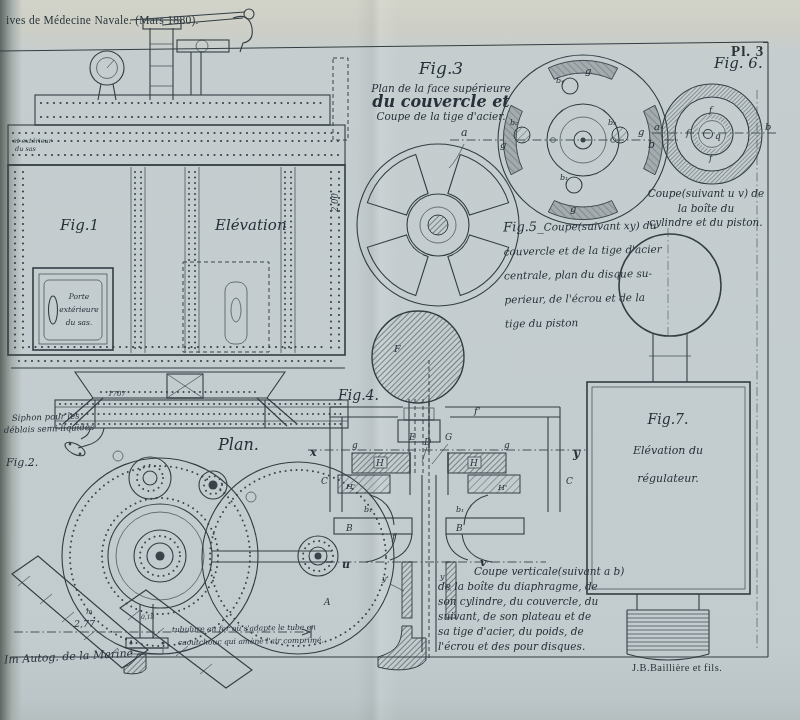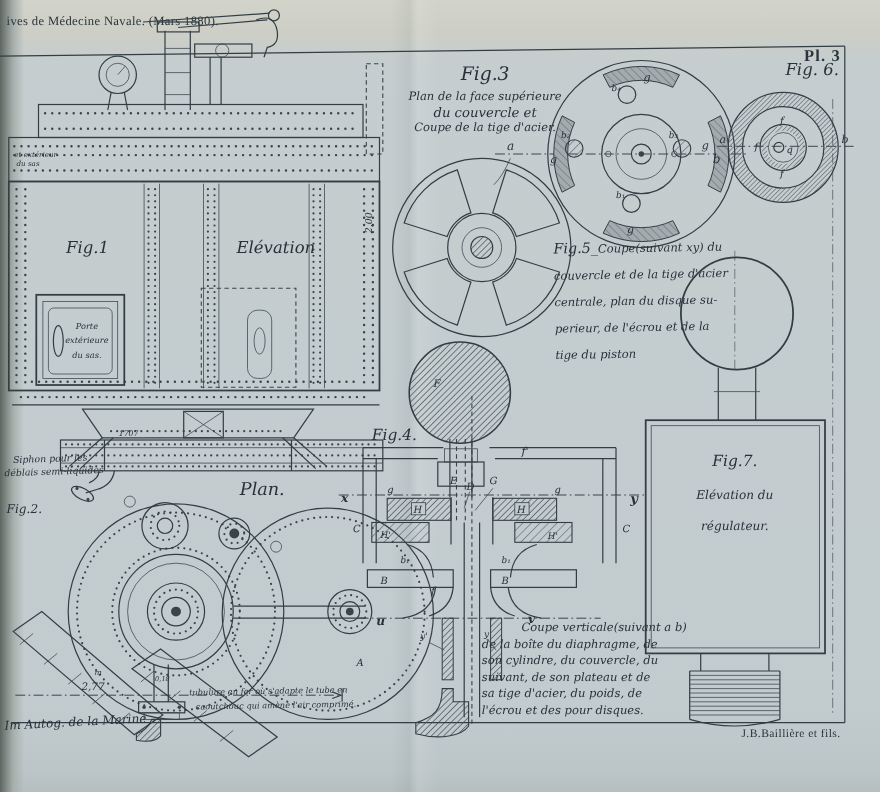--- a/index.html
+++ b/index.html
@@ -238,21 +238,21 @@
       <circle cx="163" cy="245" r="1.6" fill="#39444a"></circle>
       <path d="M138,256 q-4,10 -14,13 l0,6 q16,3 22,-4 l0,-15 z" fill="url(#hD)" stroke="#333e44" stroke-width="1"></path>
     </g>
     <text x="172" y="234" font-size="7.5" transform="rotate(-1 172 234)">tubulure en fer où s'adapte le tube en</text>
     <text x="178" y="247" font-size="7.5" transform="rotate(-1 178 247)">caoutchouc qui amène l'air comprimé.</text>
   </svg>
 
   <div class="abs cap" style="left:356px;top:58px;width:170px;text-align:center;">
     <div style="font-size:17px;">Fig.3</div>
     <div style="font-size:10.5px;line-height:14px;margin-top:3px;">Plan de la face supérieure</div>
-    <div style="font-size:12px;line-height:14px;">du couvercle et</div>
+    <div style="font-size:16px;line-height:14px;font-weight:bold;">du couvercle et</div>
     <div style="font-size:10.5px;line-height:14px;">Coupe de la tige d'acier.</div>
   </div>
 
   <svg style="left:448px;top:22px;" width="232" height="212" viewBox="0 0 232 212">
     <line class="dd" x1="2" y1="118" x2="230" y2="118"></line>
     <circle class="s" cx="135" cy="118" r="85"></circle>
     <g>
       <path d="M100.3,46 A83,83 0 0 1 169.7,46 L163.7,57.4 A68,68 0 0 0 106.3,57.4 Z" fill="url(#seg)" stroke="#333e44" stroke-width=".9"></path>
       <path d="M100.3,190 A83,83 0 0 0 169.7,190 L163.7,178.6 A68,68 0 0 1 106.3,178.6 Z" fill="url(#seg)" stroke="#333e44" stroke-width=".9"></path>
       <path d="M63,83.3 A83,83 0 0 0 63,152.7 L74.4,146.7 A68,68 0 0 1 74.4,89.3 Z" fill="url(#seg)" stroke="#333e44" stroke-width=".9"></path>
@@ -312,20 +312,25 @@
     <circle cx="60" cy="54" r="17.5" stroke="url(#hB)" stroke-width="4.5" fill="none"></circle>
     <circle class="thin" cx="60" cy="54" r="13.5"></circle>
     <circle class="s" cx="56" cy="54" r="4.5"></circle>
     <text x="57" y="33" font-size="9">f</text>
     <text x="34" y="56" font-size="9">f</text>
     <text x="57" y="81" font-size="9">f</text>
     <text x="63" y="59" font-size="9">q</text>
     <text x="2" y="50" font-size="10" font-style="normal">a</text>
     <text x="113" y="50" font-size="10" font-style="normal">b</text>
   </svg>
+  <div class="abs cap" style="left:616px;top:186px;width:180px;text-align:center;font-size:10.5px;line-height:14.5px;">
+    <div>Coupe(suivant u v) de</div>
+    <div>la boîte du</div>
+    <div>cylindre et du piston.</div>
+  </div>
 
   <svg style="left:308px;top:300px;" width="278" height="372" viewBox="0 0 278 372">
     <text x="30" y="100" font-size="14">Fig.4.</text>
     <circle cx="110" cy="57" r="46" fill="url(#hD)" stroke="#333e44" stroke-width="1.4"></circle>
     <text x="86" y="52" font-size="9.5" fill="#1d272c">F</text>
     <g>
       <line class="s" x1="101" y1="99" x2="101" y2="152"></line>
       <line class="s" x1="121" y1="99" x2="121" y2="152"></line>
       <line class="dsh" x1="107" y1="99" x2="107" y2="175"></line>
       <line class="dsh" x1="115" y1="99" x2="115" y2="175"></line>
@@ -440,14 +445,14 @@
       <line class="thin" x1="52" y1="406" x2="134" y2="406"></line>
       <line class="thin" x1="52" y1="410" x2="134" y2="410"></line>
       <line class="thin" x1="52" y1="414" x2="134" y2="414"></line>
       <line class="thin" x1="52" y1="418" x2="134" y2="418"></line>
       <line class="thin" x1="52" y1="422" x2="134" y2="422"></line>
       <path class="s" d="M52,426 Q93,438 134,426"></path>
     </g>
   </svg>
 
   <div class="abs cap" style="left:4px;top:650px;font-size:11px;transform:rotate(-3deg);">Im Autog. de la Marine</div>
-  <div class="abs hdr" style="left:674px;top:662px;font-size:10.5px;letter-spacing:.4px;text-align:center;">J.B.Baillière et fils.</div>
+  <div class="abs hdr" style="left:632px;top:662px;font-size:10.5px;letter-spacing:.4px;text-align:center;">J.B.Baillière et fils.</div>
 </div>
 
 </body></html>

